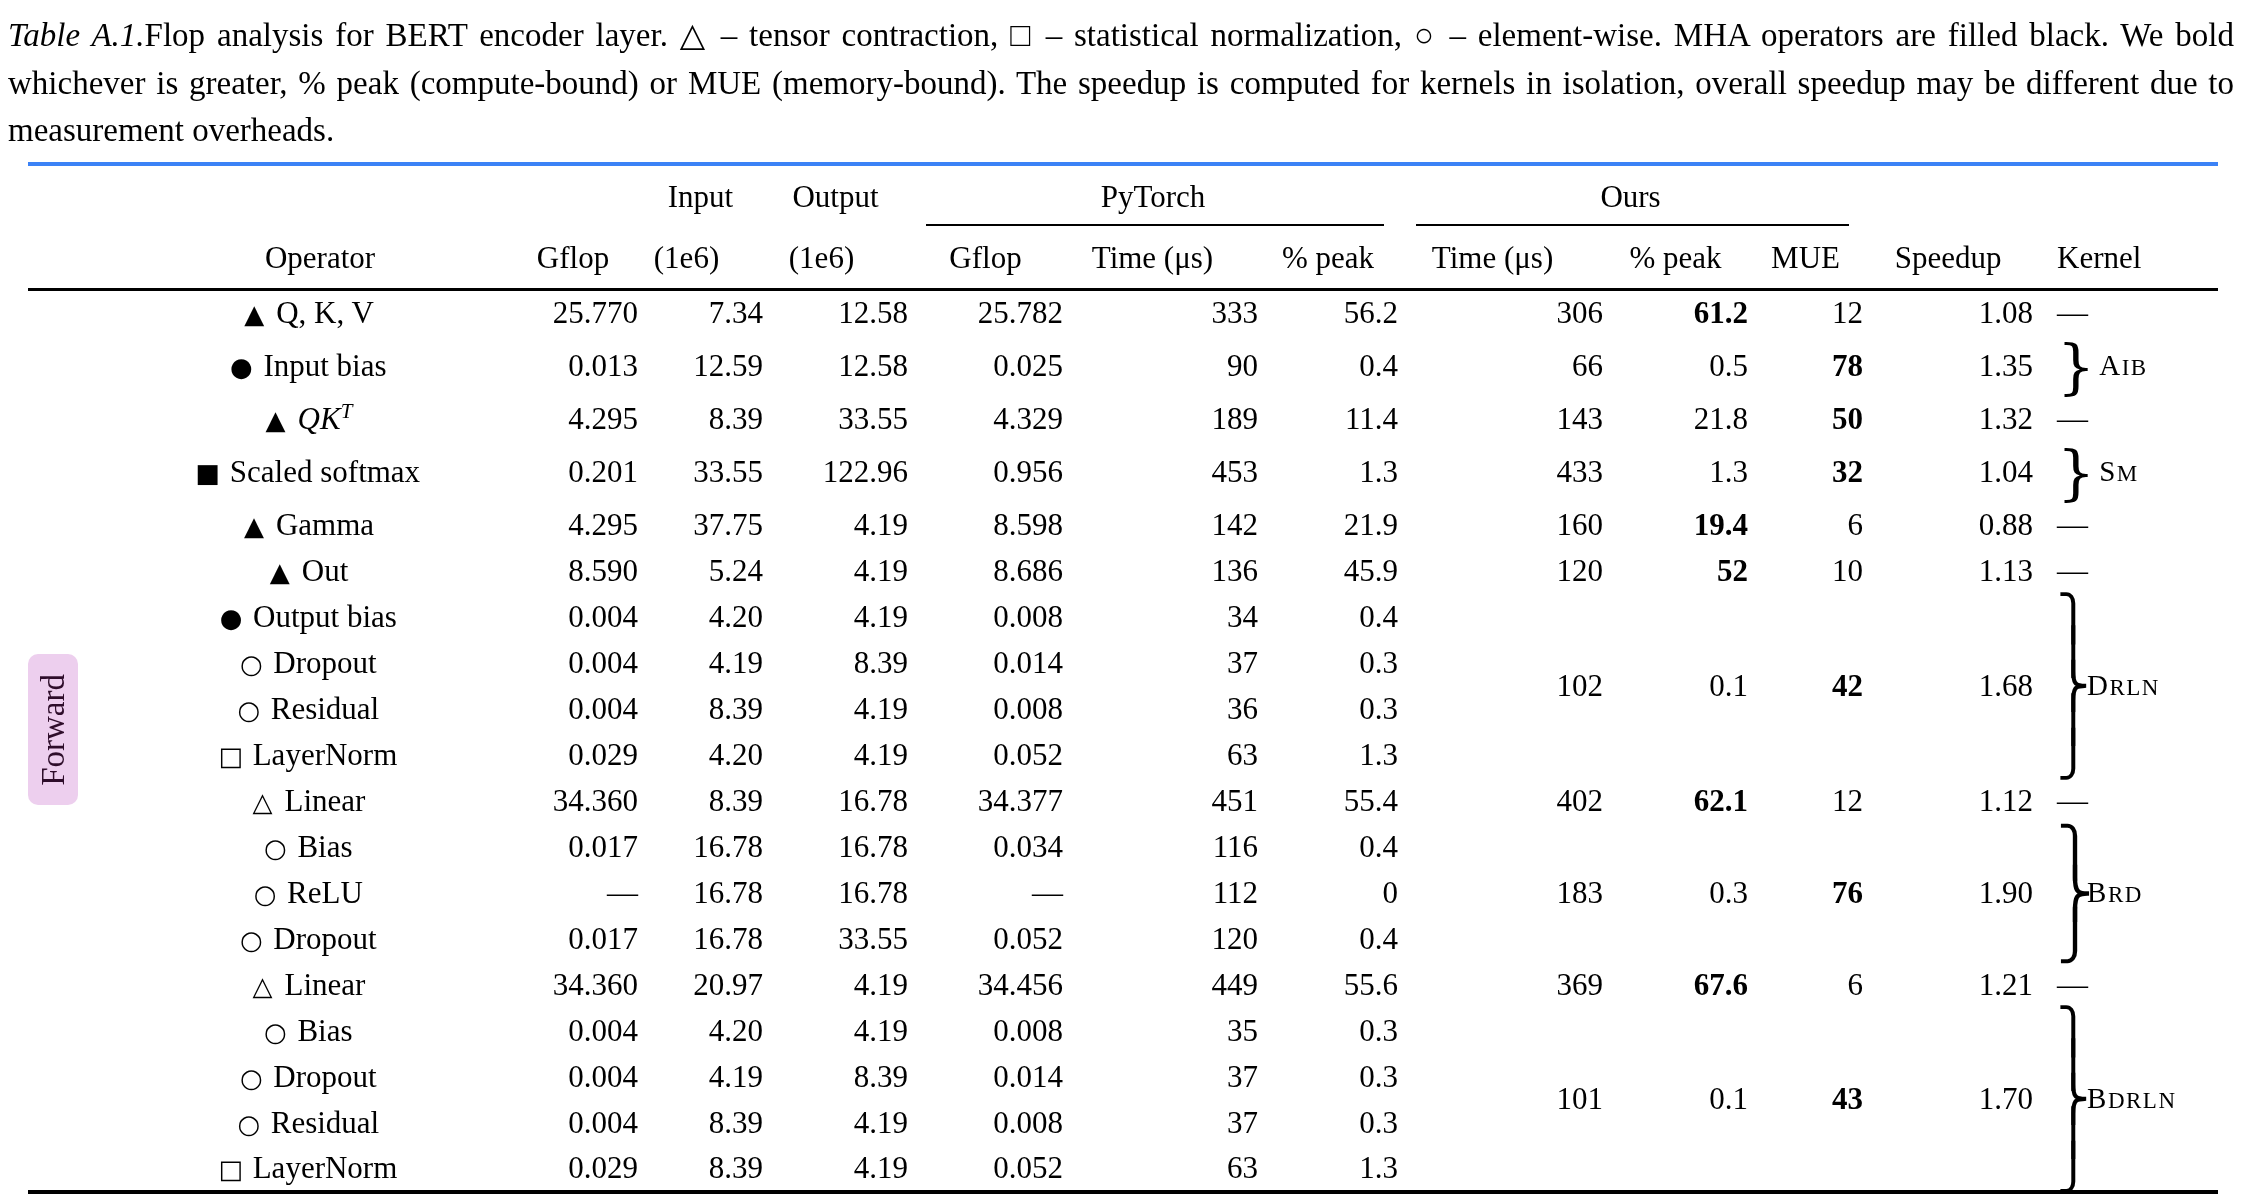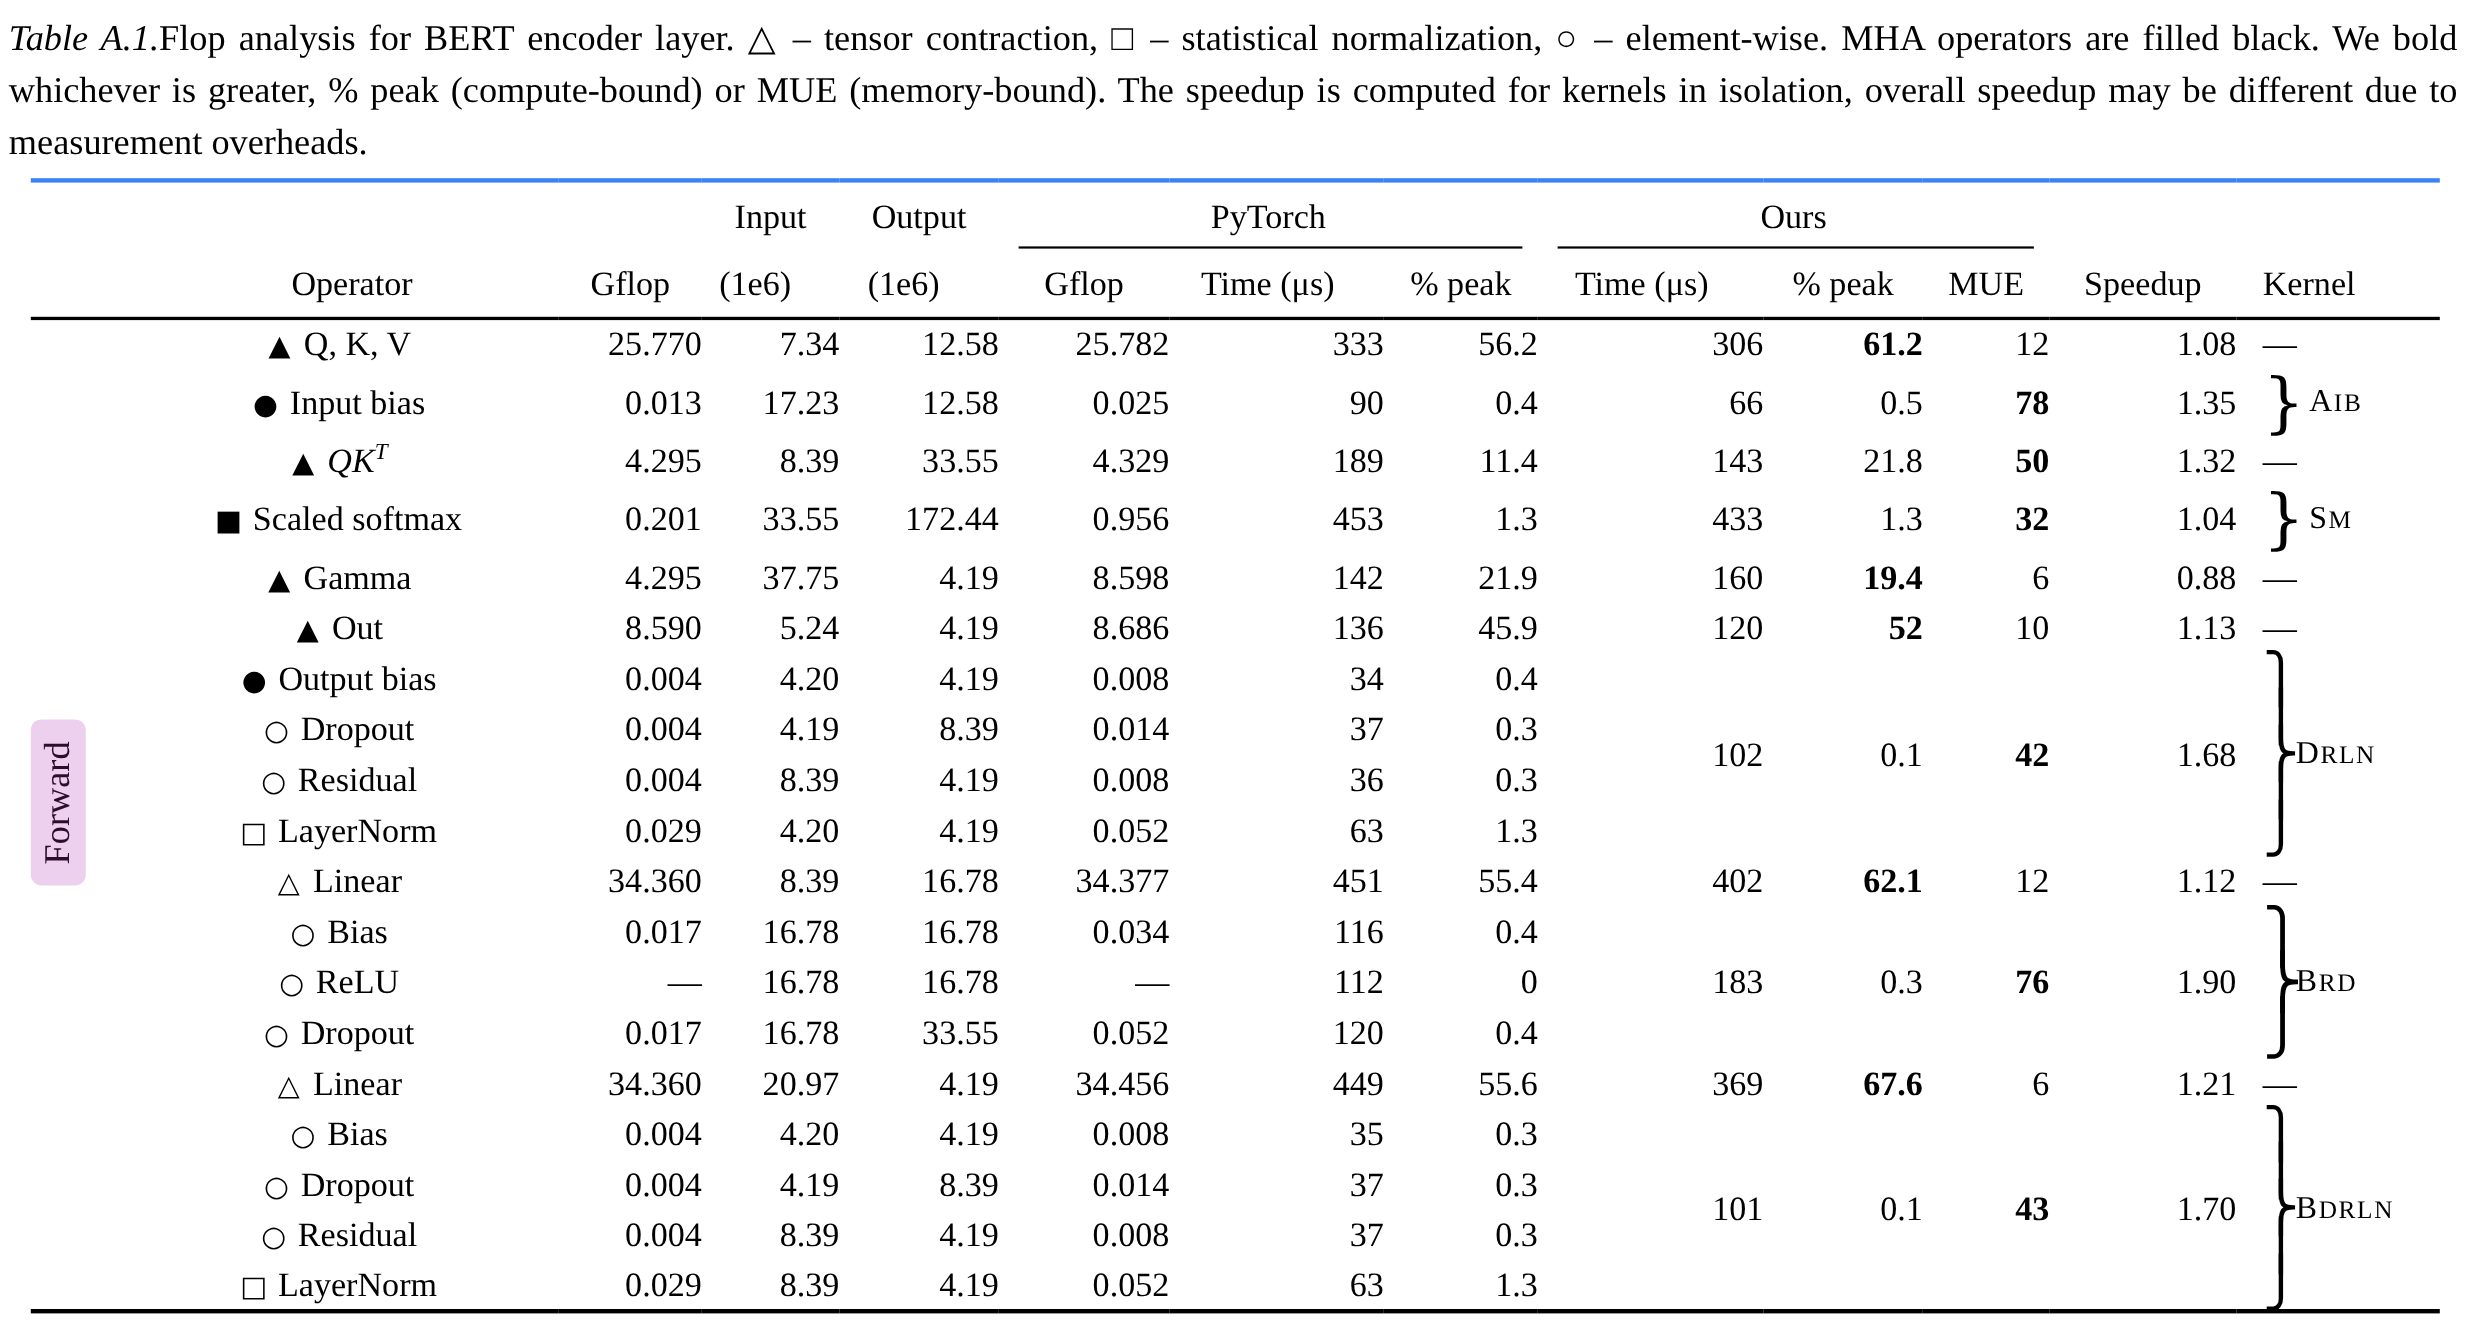--- a/index.html
+++ b/index.html
@@ -141,21 +141,21 @@
           <td class="num">56.2</td>
           <td class="num" rowspan="1">306</td>
           <td class="num bold" rowspan="1">61.2</td>
           <td class="num" rowspan="1">12</td>
           <td class="num" rowspan="1">1.08</td>
           <td class="kernel" rowspan="1"><span class="kdash">—</span></td>
         </tr>
         <tr class="row">
           <td class="op"><span class="sym">●</span><span class="oplabel">Input bias</span></td>
           <td class="num">0.013</td>
-          <td class="num">17.23</td>
+          <td class="num">12.59</td>
           <td class="num">12.58</td>
           <td class="num">0.025</td>
           <td class="num">90</td>
           <td class="num">0.4</td>
           <td class="num" rowspan="1">66</td>
           <td class="num" rowspan="1">0.5</td>
           <td class="num bold" rowspan="1">78</td>
           <td class="num" rowspan="1">1.35</td>
           <td class="kernel" rowspan="1">
             <span class="kcell">
@@ -175,21 +175,21 @@
           <td class="num" rowspan="1">143</td>
           <td class="num" rowspan="1">21.8</td>
           <td class="num bold" rowspan="1">50</td>
           <td class="num" rowspan="1">1.32</td>
           <td class="kernel" rowspan="1"><span class="kdash">—</span></td>
         </tr>
         <tr class="row">
           <td class="op"><span class="sym">■</span><span class="oplabel">Scaled softmax</span></td>
           <td class="num">0.201</td>
           <td class="num">33.55</td>
-          <td class="num">172.44</td>
+          <td class="num">122.96</td>
           <td class="num">0.956</td>
           <td class="num">453</td>
           <td class="num">1.3</td>
           <td class="num" rowspan="1">433</td>
           <td class="num" rowspan="1">1.3</td>
           <td class="num bold" rowspan="1">32</td>
           <td class="num" rowspan="1">1.04</td>
           <td class="kernel" rowspan="1">
             <span class="kcell">
               <span class="brace1">}</span>

